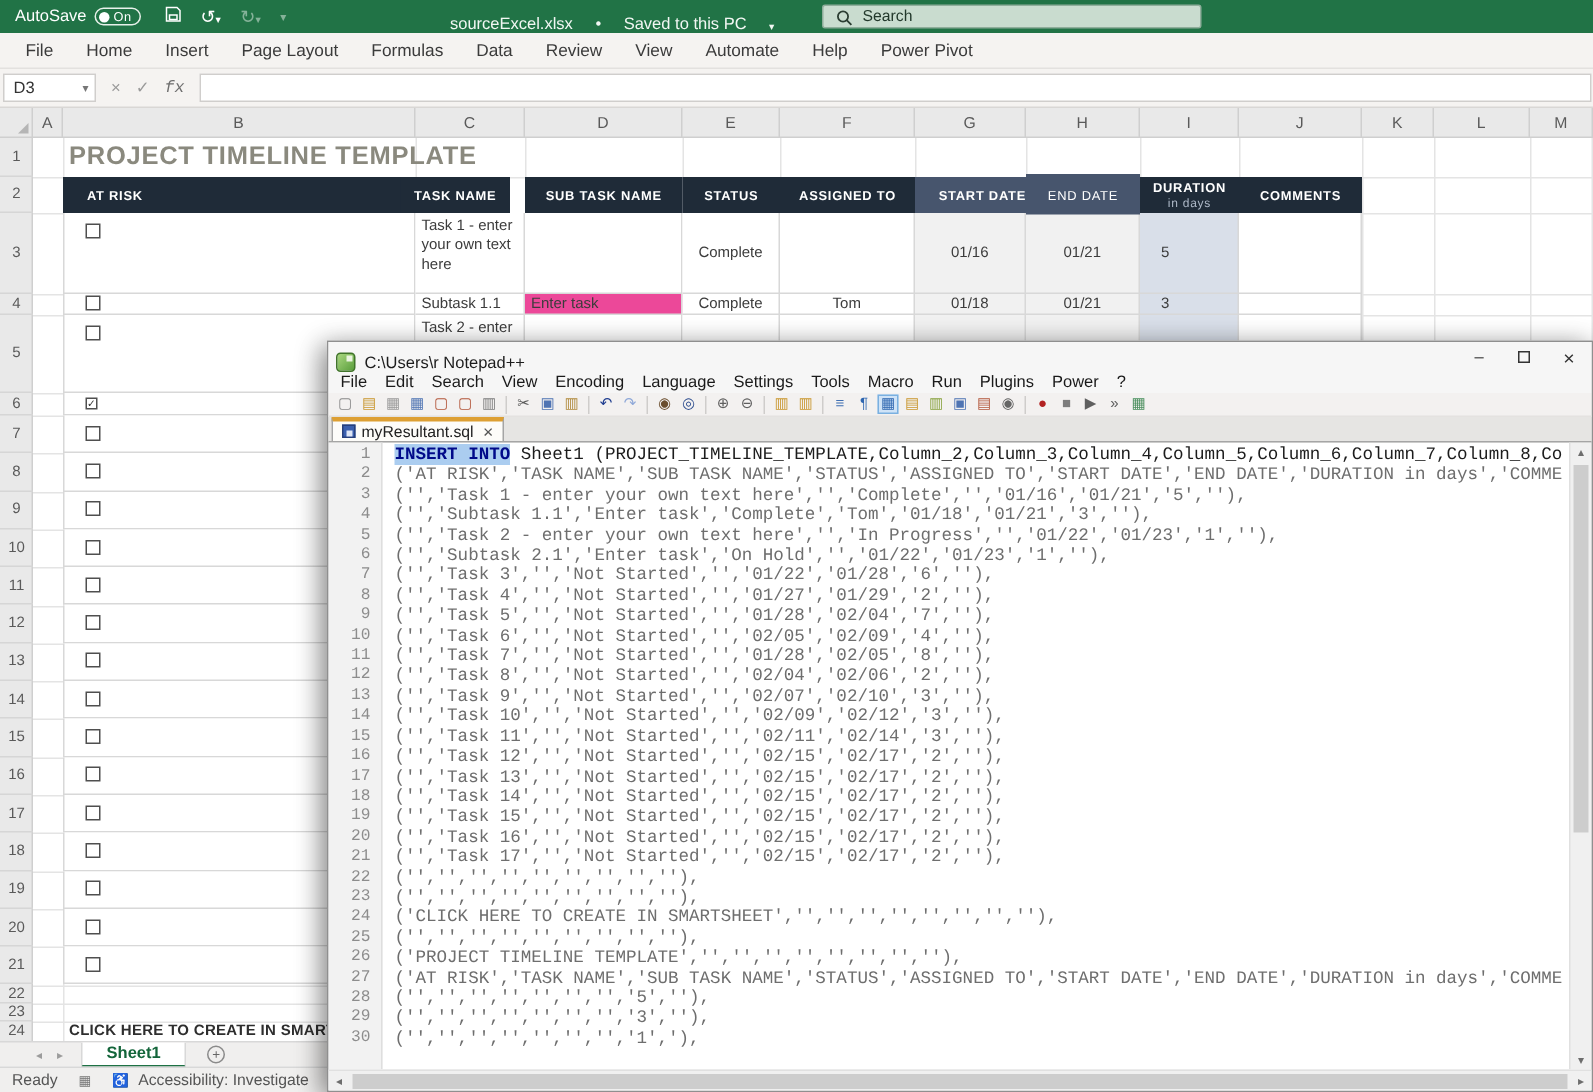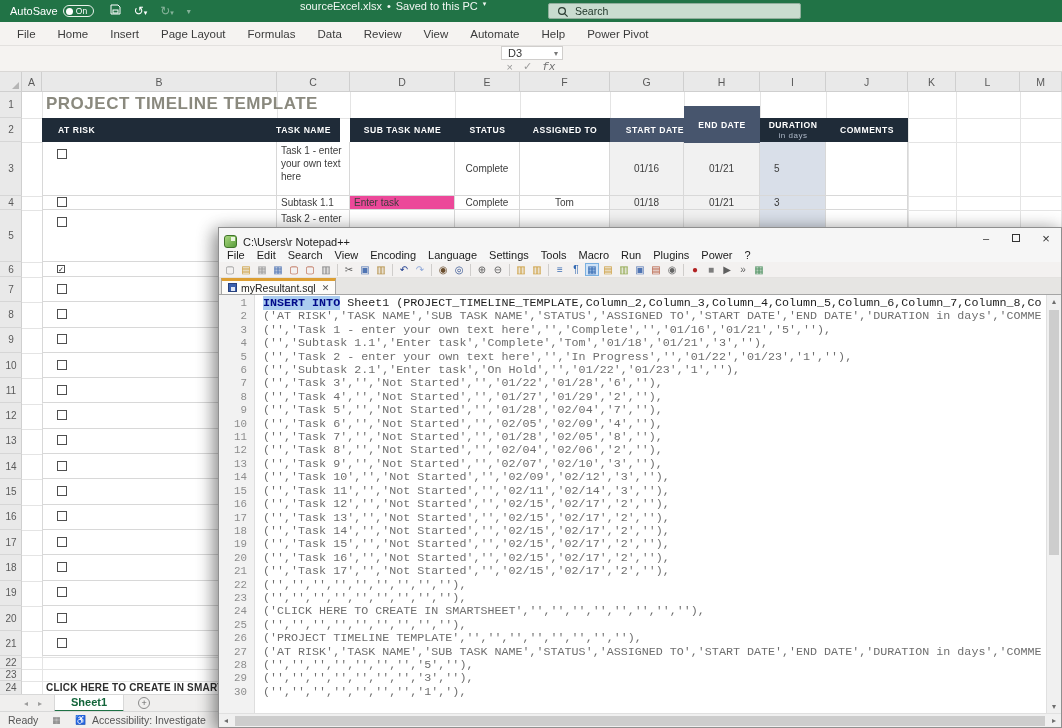--- a/index.html
+++ b/index.html
@@ -10,36 +10,36 @@
   
   .xl-titlebar{position:absolute;left:0;top:0;width:1062px;height:22px;background:#217346;
                display:flex;align-items:center;color:#fff;font-size:11px;}
   .autosave{display:flex;align-items:center;margin-left:10px;gap:5px;}
   .as-pill{display:flex;align-items:center;gap:3px;border:1px solid #e8f1ea;border-radius:8px;
            height:12px;padding:0 5px 0 2px;}
   .as-dot{width:7px;height:7px;border-radius:50%;background:#fff;}
   .as-state{font-size:8.5px;letter-spacing:.3px;}
   .qat{display:flex;align-items:center;gap:13px;margin-left:16px;font-size:12px;}
   .qat .dim{opacity:.45;}
-  .doc-title{position:absolute;left:300px;top:0;height:22px;display:flex;align-items:flex-start;gap:5px;
+  .doc-title{position:absolute;left:300px;top:0;height:22px;display:flex;align-items:flex-end;gap:15px;
              font-size:11px;color:#f2f7f3;}
   .search-pill{position:absolute;left:548px;top:3px;width:253px;height:16px;background:#c9dccf;
                border:1px solid #8fae9b;border-radius:2px;display:flex;align-items:center;
                color:#22382b;font-size:10.5px;gap:6px;padding-left:26px;}
   .search-pill svg{position:absolute;left:8px;top:2px;}
 
   
   .xl-menubar{position:absolute;left:0;top:22px;width:1062px;height:24px;background:#f5f3f1;
               display:flex;align-items:center;font-size:11.5px;color:#3b3b3b;
               border-bottom:1px solid #e3e1df;padding-left:6px;}
   .xl-tab{padding:0 11px;line-height:24px;}
 
   
   .xl-formulabar{position:absolute;left:0;top:46px;width:1062px;height:26px;background:#f5f3f1;
-                 display:flex;align-items:center;border-bottom:1px solid #d9d7d5;flex-direction:column;}
+                 display:flex;align-items:center;border-bottom:1px solid #d9d7d5;}
   .namebox{width:62px;height:19px;background:#fff;border:1px solid #d0cecc;margin-left:2px;
            display:flex;align-items:center;font-size:11px;color:#333;padding-left:6px;}
   .namebox .caret{margin-left:auto;padding-right:4px;color:#777;font-size:8px;}
   .fxicons{display:flex;align-items:center;gap:10px;padding:0 10px;color:#9a9a9a;font-size:11px;}
   .fxicons .fx{font-style:italic;color:#6f6f6f;font-family:Liberation Mono, monospace;}
   .formula-input{flex:1;height:19px;background:#fff;border:1px solid #d0cecc;margin-right:1px;}
 
   
   #xlSheet{position:absolute;left:0;top:72px;width:1062px;height:622px;overflow:hidden;background:#fff;}
 
@@ -313,21 +313,21 @@
         </div>
         <div style="position: absolute; left: 455px; top: 46px; width: 65px; height: 24px; background: rgb(31, 43, 56); color: rgb(255, 255, 255); display: flex; flex-direction: column; align-items: center; justify-content: center; font-size: 8.6px; font-weight: bold; letter-spacing: 0.5px; padding-left: 0px;">
           <div style="">STATUS</div>
         </div>
         <div style="position: absolute; left: 520px; top: 46px; width: 90px; height: 24px; background: rgb(31, 43, 56); color: rgb(255, 255, 255); display: flex; flex-direction: column; align-items: center; justify-content: center; font-size: 8.6px; font-weight: bold; letter-spacing: 0.5px; padding-left: 0px;">
           <div style="">ASSIGNED TO</div>
         </div>
         <div style="position: absolute; left: 610px; top: 46px; width: 74px; height: 24px; background: rgb(71, 85, 109); color: rgb(255, 255, 255); display: flex; flex-direction: column; align-items: flex-end; justify-content: center; font-size: 8.6px; font-weight: bold; letter-spacing: 0.5px; padding-left: 4px;">
           <div style="">START DATE</div>
         </div>
-        <div style="position: absolute; left: 684px; top: 34px; width: 76px; height: 37px; background: rgb(71, 85, 109); color: rgb(255, 255, 255); display: flex; flex-direction: column; align-items: center; justify-content: center; font-size: 8.6px; font-weight: bold; letter-spacing: 0.5px; padding-left: 0px;">
+        <div style="position: absolute; left: 684px; top: 44px; width: 76px; height: 27px; background: rgb(71, 85, 109); color: rgb(255, 255, 255); display: flex; flex-direction: column; align-items: center; justify-content: center; font-size: 8.6px; font-weight: normal; letter-spacing: 0.5px; padding-left: 0px;">
           <div style="">END DATE</div>
         </div>
         <div style="position: absolute; left: 760px; top: 46px; width: 66px; height: 24px; background: rgb(31, 43, 56); color: rgb(255, 255, 255); display: flex; flex-direction: column; align-items: center; justify-content: center; font-size: 8.6px; font-weight: bold; letter-spacing: 0.5px; padding-left: 0px;">
           <div style="">DURATION</div>
           <div style="font-size: 8px; font-weight: normal; color: rgb(174, 185, 200); margin-top: 1px;">in days</div>
         </div>
         <div style="position: absolute; left: 826px; top: 46px; width: 82px; height: 24px; background: rgb(31, 43, 56); color: rgb(255, 255, 255); display: flex; flex-direction: column; align-items: center; justify-content: center; font-size: 8.6px; font-weight: bold; letter-spacing: 0.5px; padding-left: 0px;">
           <div style="">COMMENTS</div>
         </div>
         <div class="cb" style="left: 57px; top: 77px;"></div>

